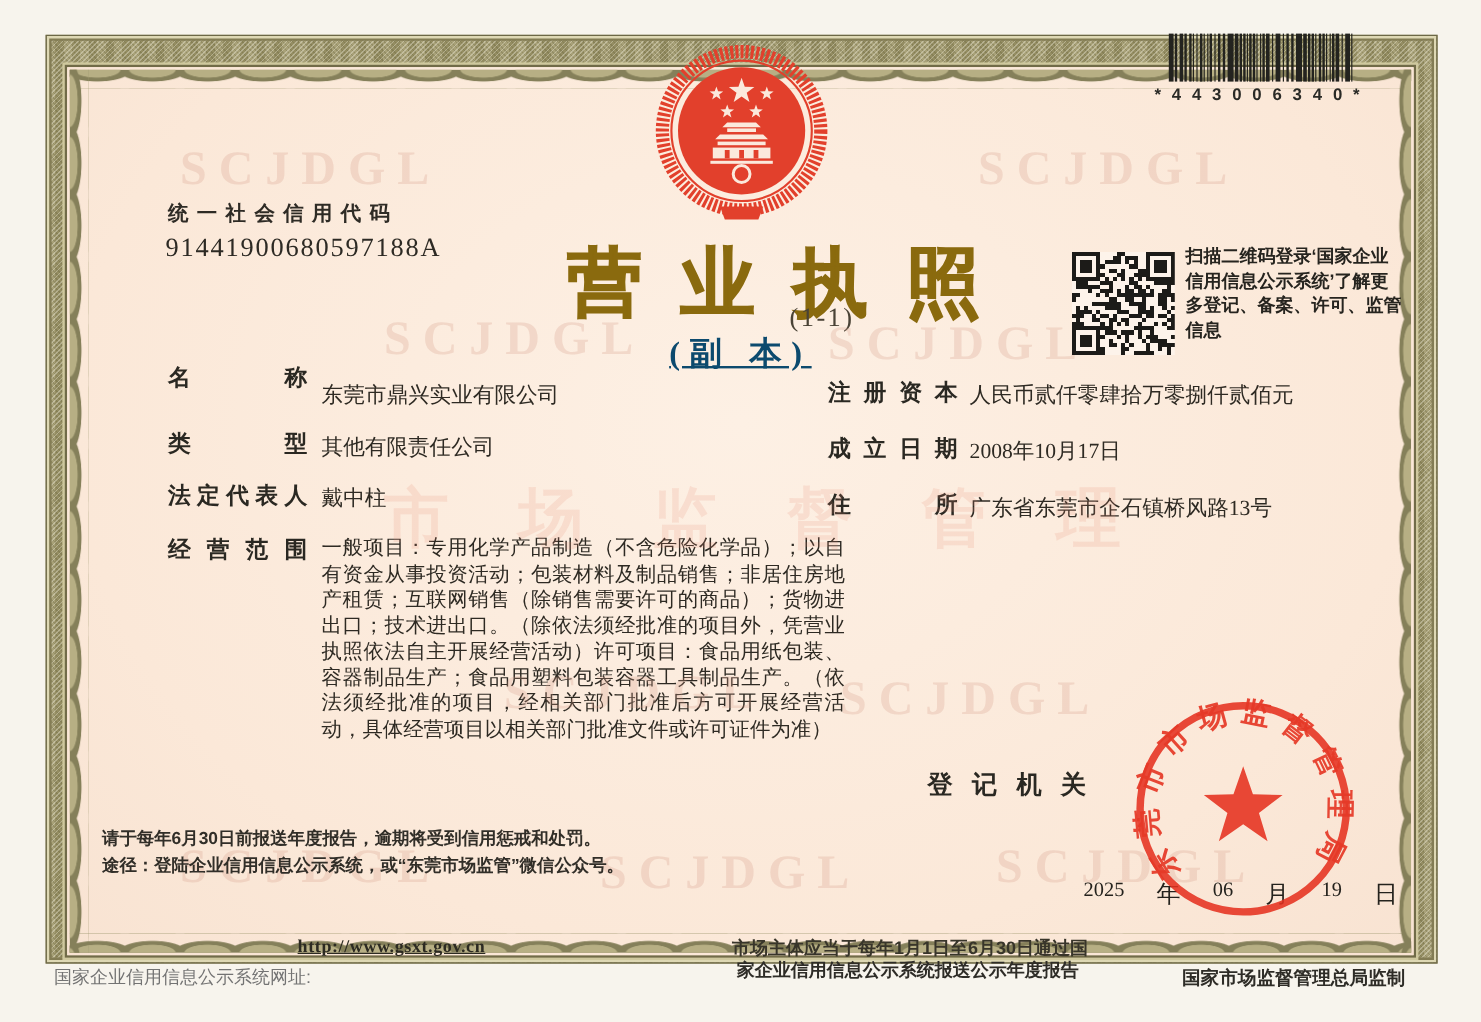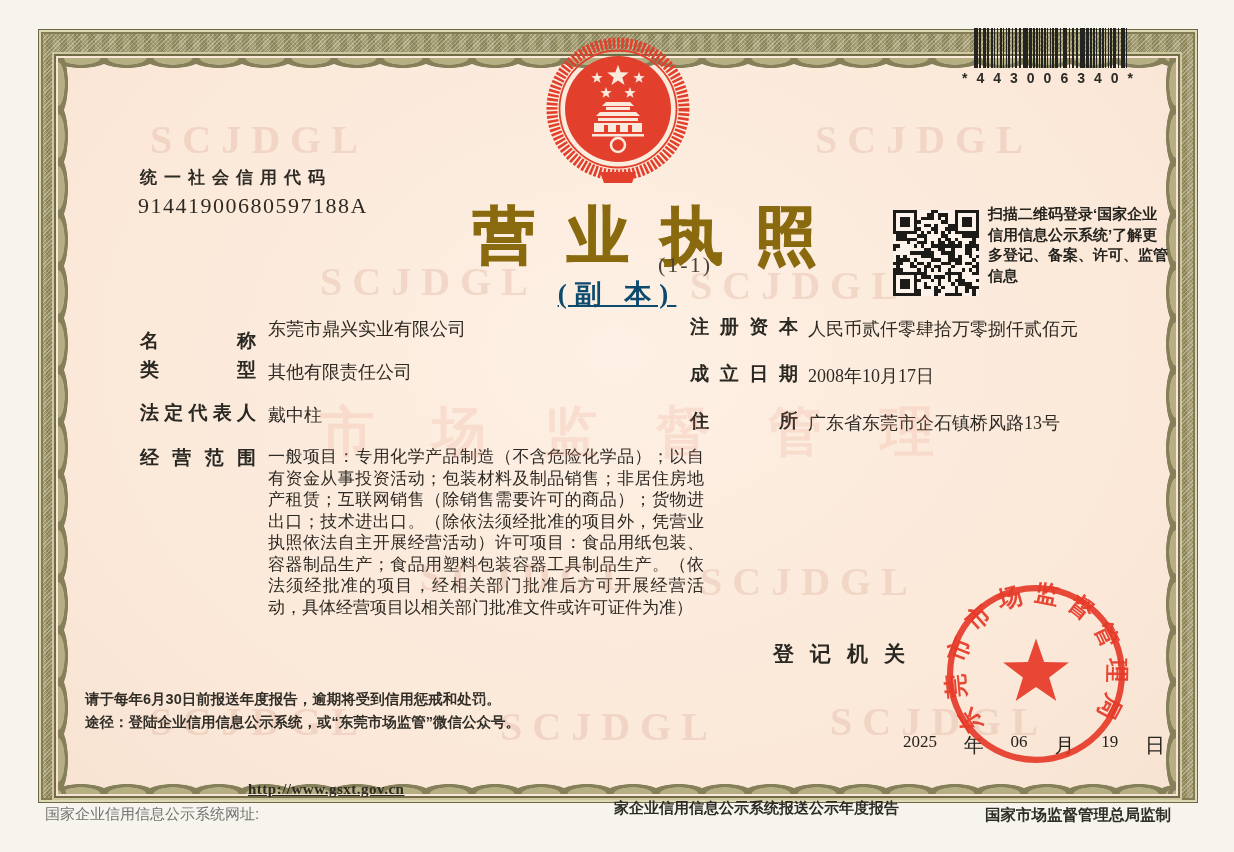--- a/index.html
+++ b/index.html
@@ -545,21 +545,21 @@
           <rect x="16" y="24" width="1" height="1"></rect>
           <rect x="17" y="24" width="1" height="1"></rect>
           <rect x="18" y="24" width="1" height="1"></rect>
           <rect x="19" y="24" width="1" height="1"></rect>
           <rect x="23" y="24" width="1" height="1"></rect>
         </g>
       </svg>
     </div>
   <div class="qr-caption">扫描二维码登录‘国家企业信用信息公示系统’了解更多登记、备案、许可、监管信息</div>
 
-  <div class="flabel" style="left:140px;top:328px;width:116px">名称</div>
+  <div class="flabel" style="left:140px;top:302px;width:116px">名称</div>
   <div class="fvalue" style="left:268px;top:317px">东莞市鼎兴实业有限公司</div>
 
   <div class="flabel" style="left:140px;top:357px;width:116px">类型</div>
   <div class="fvalue" style="left:268px;top:360px">其他有限责任公司</div>
 
   <div class="flabel" style="left:140px;top:400px;width:116px">法定代表人</div>
   <div class="fvalue" style="left:268px;top:403px">戴中柱</div>
 
   <div class="flabel" style="left:140px;top:445px;width:116px">经营范围</div>
   <div class="fvalue scope-value" style="left:268px;top:446px">一般项目：专用化学产品制造（不含危险化学品）；以自有资金从事投资活动；包装材料及制品销售；非居住房地产租赁；互联网销售（除销售需要许可的商品）；货物进出口；技术进出口。（除依法须经批准的项目外，凭营业执照依法自主开展经营活动）许可项目：食品用纸包装、容器制品生产；食品用塑料包装容器工具制品生产。（依法须经批准的项目，经相关部门批准后方可开展经营活动，具体经营项目以相关部门批准文件或许可证件为准）</div>
@@ -591,17 +591,18 @@
       <textPath href="#sealArc" startOffset="0">东莞市市场监督管理局</textPath>
     </text>
   </svg>
 
   <div class="notice">
     <div>请于每年6月30日前报送年度报告，逾期将受到信用惩戒和处罚。</div>
     <div>途径：登陆企业信用信息公示系统，或“东莞市场监管”微信公众号。</div>
   </div>
 
   <div class="border-url">http://www.gsxt.gov.cn</div>
+  <div class="border-annual">市场主体应当于每年1月1日至6月30日通过国</div>
 
   <div class="footer-left">国家企业信用信息公示系统网址:</div>
   <div class="footer-center">家企业信用信息公示系统报送公示年度报告</div>
   <div class="footer-right">国家市场监督管理总局监制</div>
 </div>
 
 </body></html>

